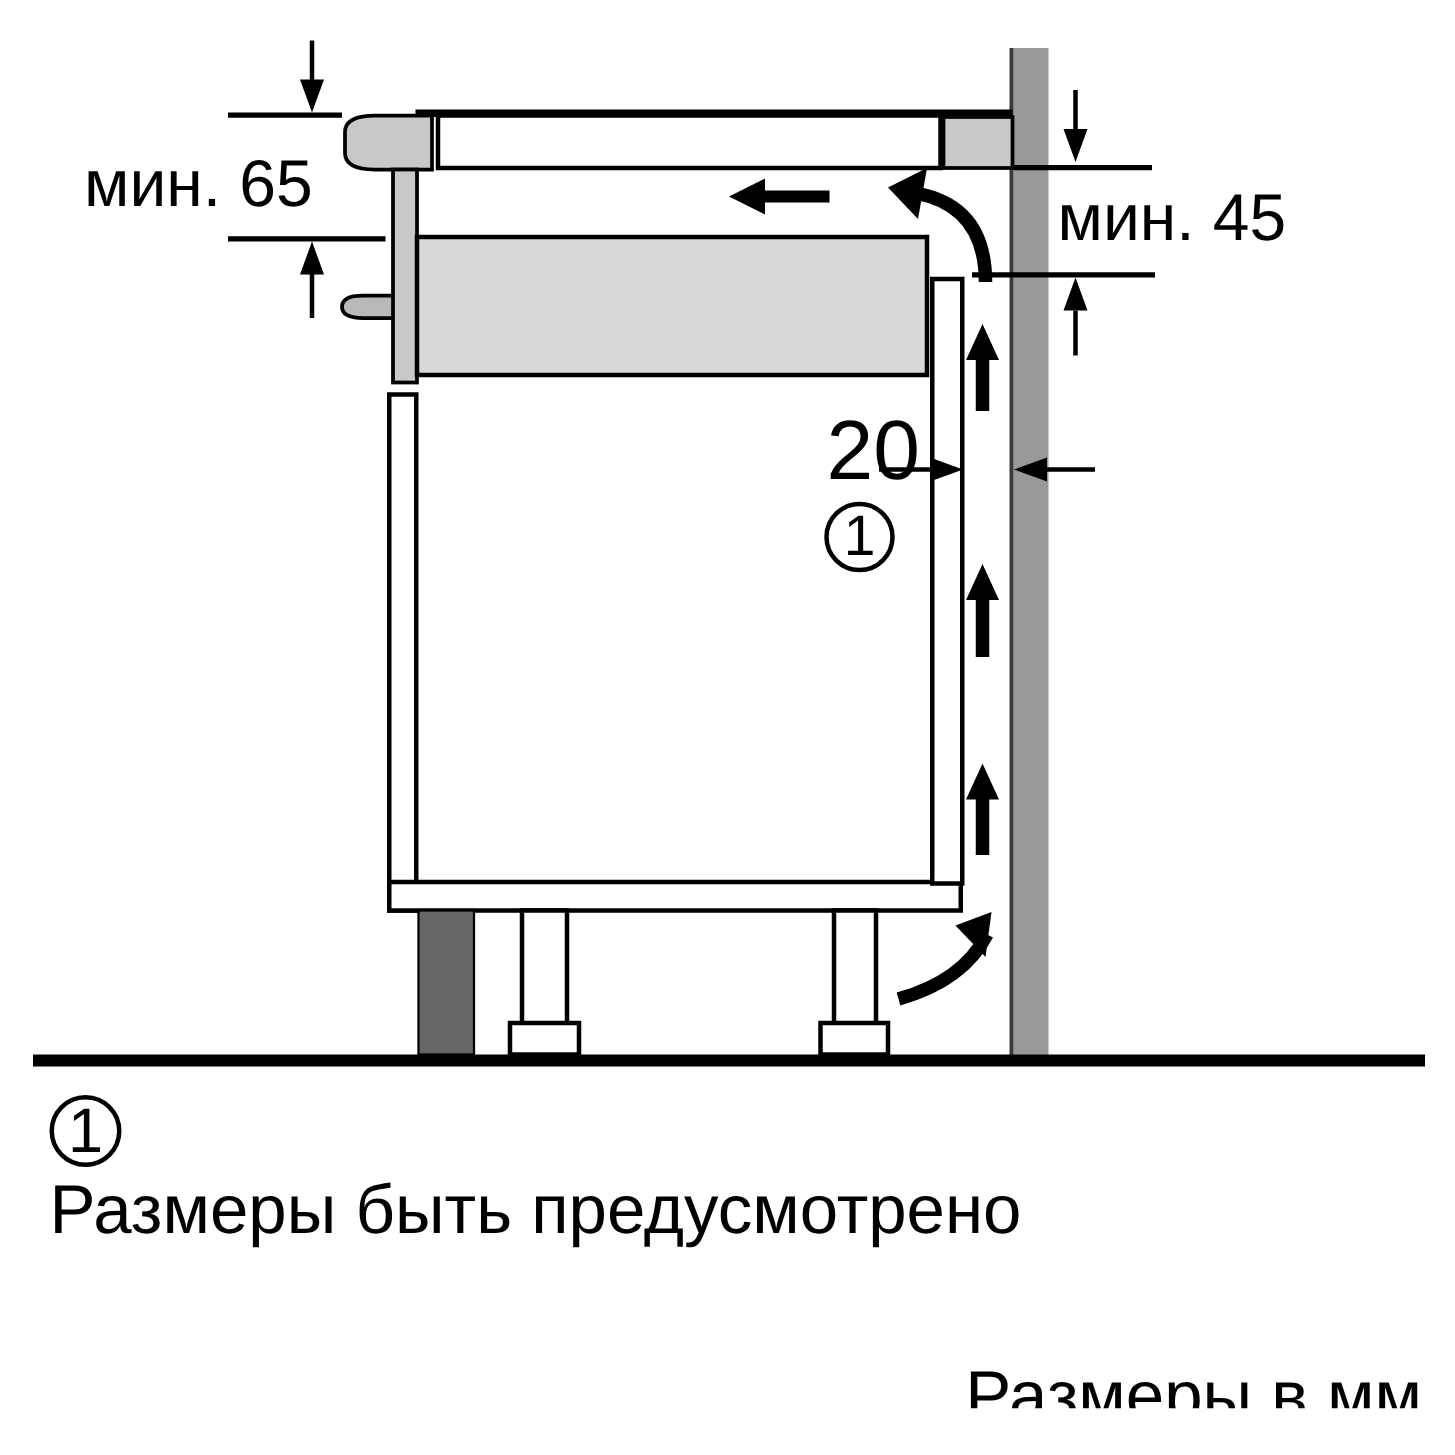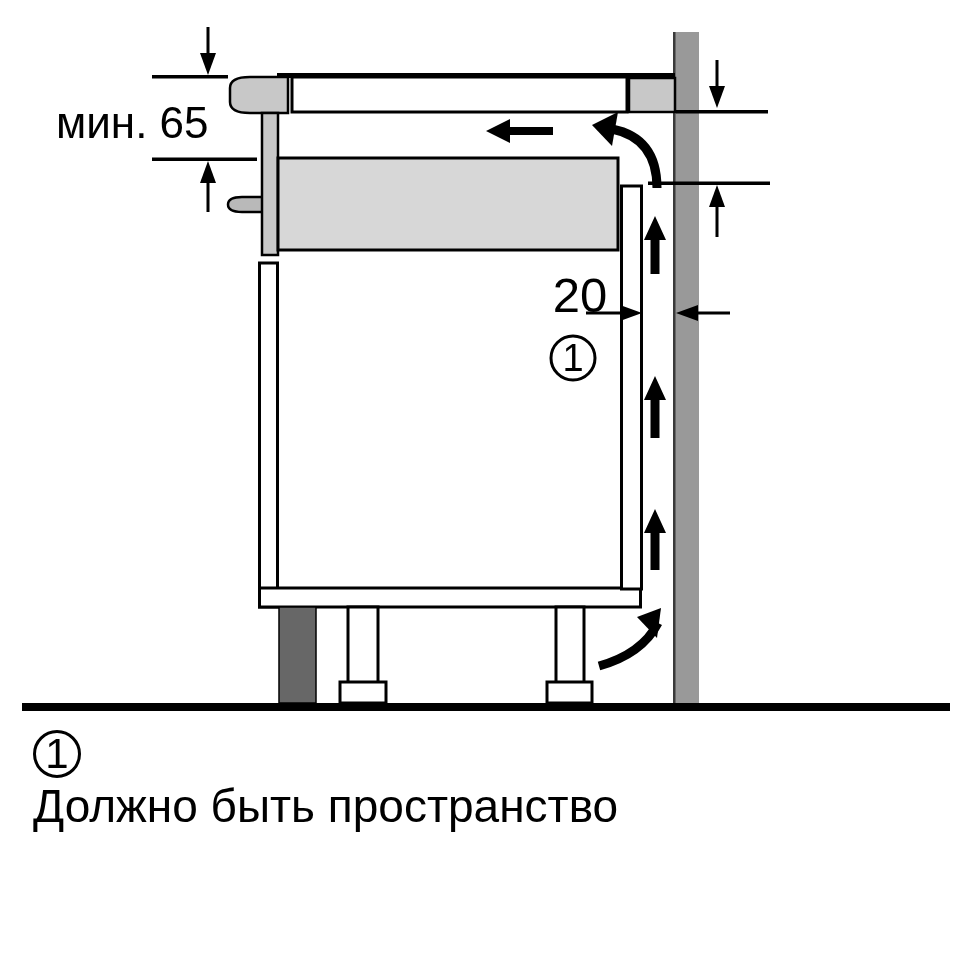--- a/index.html
+++ b/index.html
@@ -12,21 +12,21 @@
     color: #000;
     overflow: hidden;
   }
   .stage svg { position: absolute; left: 0; top: 0; }
   .label {
     position: absolute;
     white-space: nowrap;
     color: #000;
   }
   .dim-label { font-size: 44px; line-height: 1.05; }
-  .gap-label { font-size: 49px; width: 58px; text-align: center; }
+  .gap-label { font-size: 56px; width: 58px; text-align: center; }
   .drawer-label-box {
     position: absolute;
     left: 278px; top: 158px; width: 340px; height: 92px;
     display: flex; align-items: center; justify-content: center;
     font-size: 40px;
   }
   .callout-digit {
     position: absolute;
     left: 551px; top: 336px; width: 44px; height: 44px;
     display: flex; align-items: center; justify-content: center;
@@ -130,25 +130,27 @@
         <rect x="698" y="311.5" width="32" height="3"></rect>
         <polygon points="676,313 698,305 698,321"></polygon>
       </g>
     </g>
 
     <circle cx="573" cy="358" r="22" stroke="#000" stroke-width="3" fill="#ffffff"></circle>
   </svg>
 
   <div class="label dim-label" style="left:56px; top:100px;">мин. 65</div>
 
+  <div class="label dim-label" style="left:705px; top:123px;">мин. 45</div>
 
   <div class="label gap-label" style="left:551px; top:267px;">20</div>
 
 
   <div class="callout-digit">1</div>
 
   <div class="legend-callout">1</div>
 
-  <div class="label legend-line" style="left:33px; top:779px;">Должно быть пространство</div>
+  <div class="label legend-line" style="left:33px; top:779px;">Размеры быть предусмотрено</div>
 
 
+  <div class="units-note">Размеры в мм</div>
 
 </div>
 
 </body></html>

